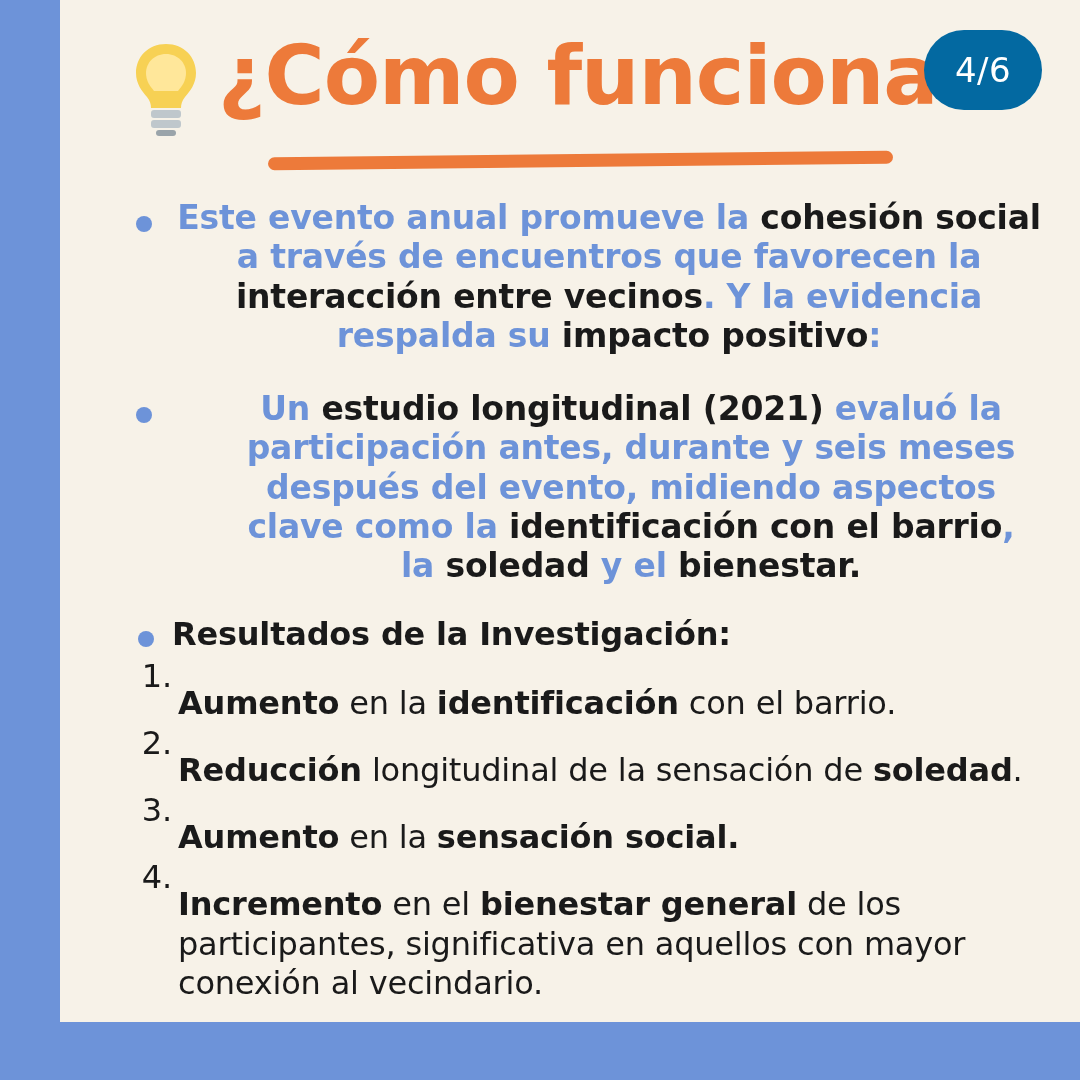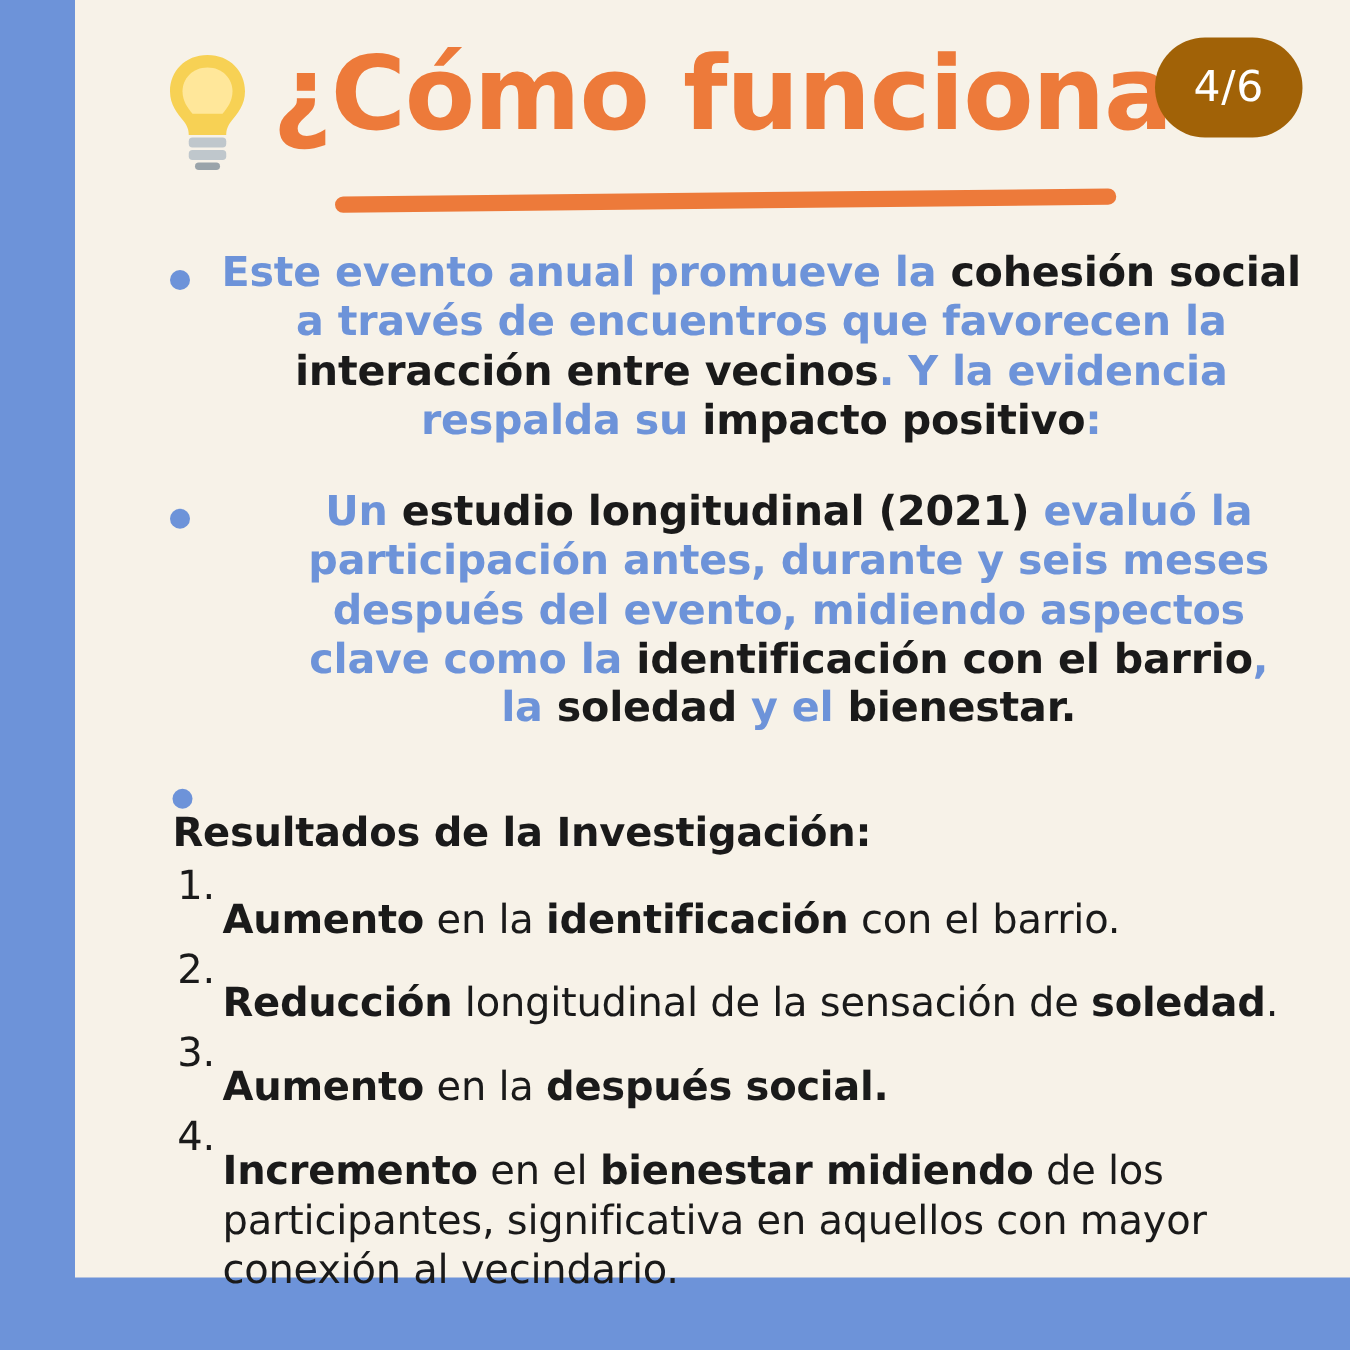--- a/index.html
+++ b/index.html
@@ -69,21 +69,21 @@
     transform: rotate(-0.6deg);
   }
 
   .page-badge {
     position: absolute;
     right: 38px;
     top: 30px;
     width: 118px;
     height: 80px;
     border-radius: 42px;
-    background: #a16207;
+    background: #0369a1;
     color: #ffffff;
     font-size: 34px;
     display: flex;
     align-items: center;
     justify-content: center;
     letter-spacing: 0.5px;
   }
 
   
   .content {
@@ -128,21 +128,20 @@
 
   
   .results {
     margin-top: 8px;
     padding-left: 2px;
   }
 
   .results-head {
     display: flex;
     align-items: flex-start;
-    flex-direction: column;
   }
 
   .results-head .bullet-dot { margin-top: 16px; }
 
   .results-title {
     font-size: 32px;
     font-weight: 700;
     color: #1a1a1a;
     letter-spacing: -0.2px;
   }
@@ -222,24 +221,24 @@
             <li>
               <span class="num">1.</span>
               <span class="li-text"><b>Aumento</b><span> en la </span><b>identificación</b><span> con el barrio.</span></span>
             </li>
             <li>
               <span class="num">2.</span>
               <span class="li-text"><b>Reducción</b><span> longitudinal de la sensación de </span><b>soledad</b><span>.</span></span>
             </li>
             <li>
               <span class="num">3.</span>
-              <span class="li-text"><b>Aumento</b><span> en la </span><b>después social.</b></span>
+              <span class="li-text"><b>Aumento</b><span> en la </span><b>sensación social.</b></span>
             </li>
             <li>
               <span class="num">4.</span>
-              <span class="li-text"><b>Incremento</b><span> en el </span><b>bienestar midiendo</b><span> de los participantes, significativa en aquellos con mayor conexión al vecindario.</span></span>
+              <span class="li-text"><b>Incremento</b><span> en el </span><b>bienestar general</b><span> de los participantes, significativa en aquellos con mayor conexión al vecindario.</span></span>
             </li>
           </ol>
       </div>
 
     </div>
   </div>
 </div>
 
 </body></html>

